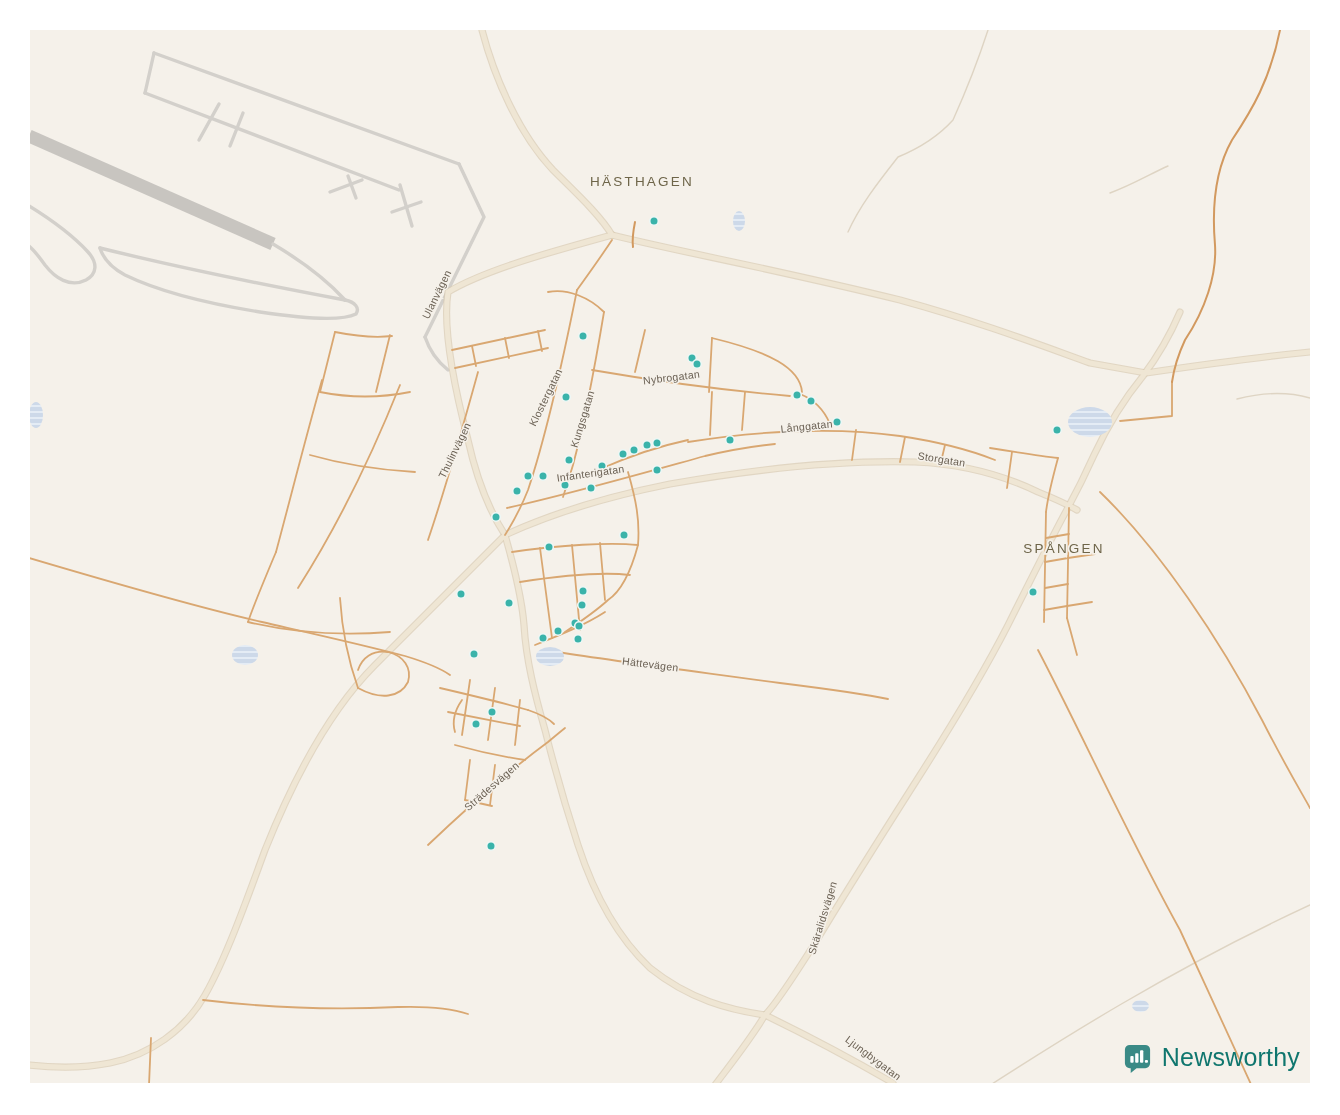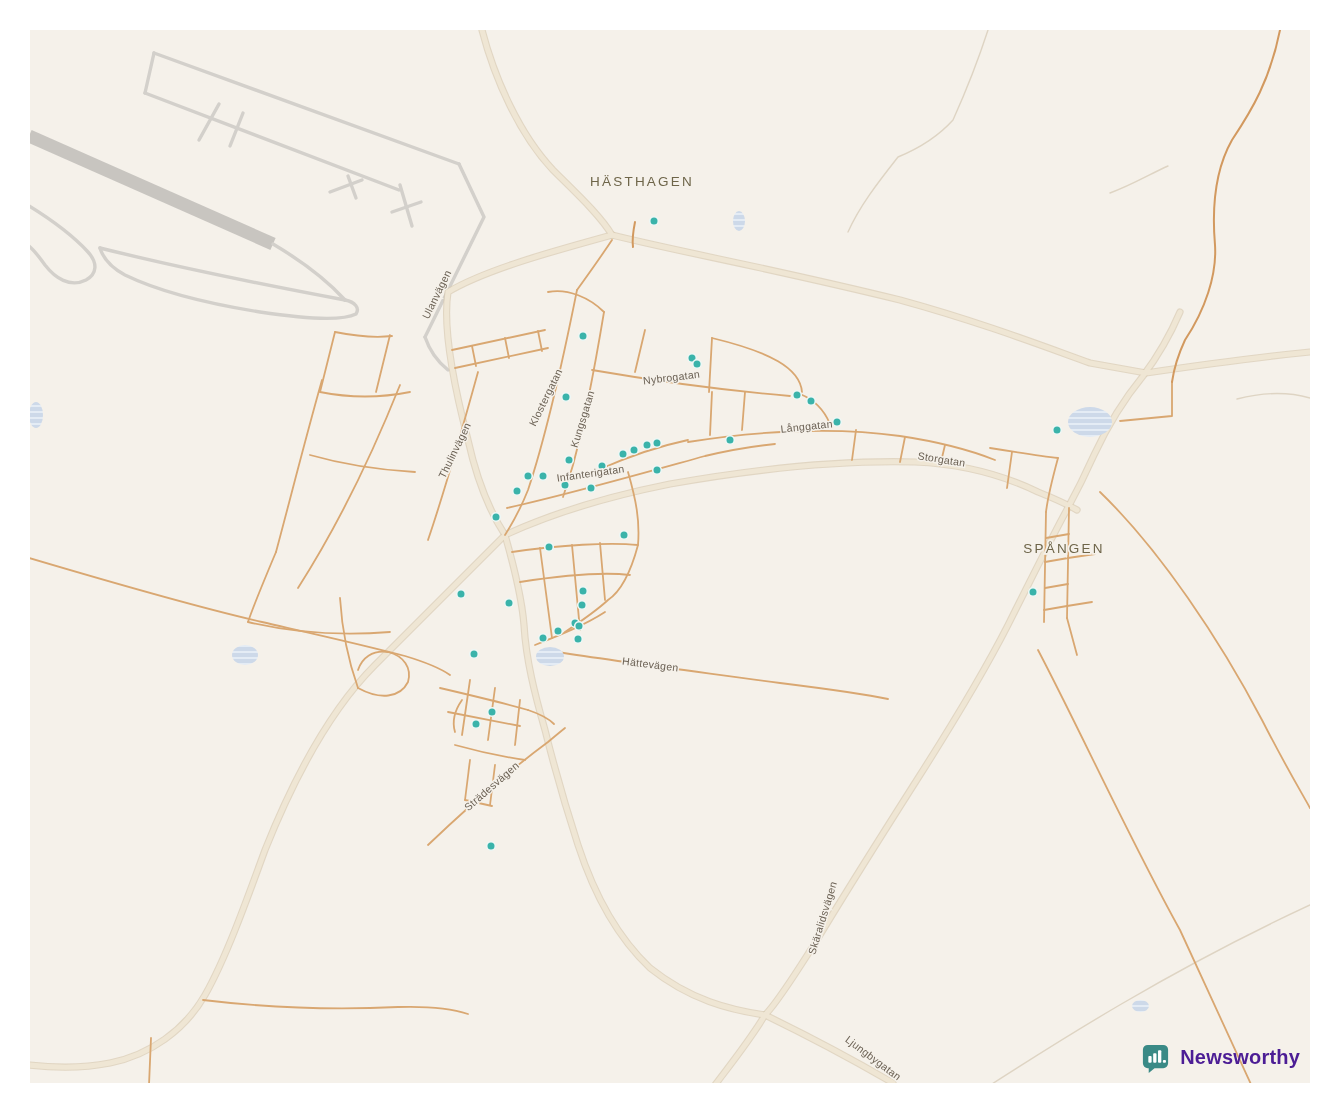--- a/index.html
+++ b/index.html
@@ -17,21 +17,21 @@
   .roadfill{fill:none;stroke:#efe6d4;stroke-width:5;stroke-linecap:round;stroke-linejoin:round;}
   .minor  path{fill:none;stroke:#d9a771;stroke-width:1.8;stroke-linecap:round;stroke-linejoin:round;}
   .accent path{fill:none;stroke:#d2995f;stroke-width:2;stroke-linecap:round;}
 
   .street-label{font-family:"Liberation Sans",sans-serif;font-size:10.5px;fill:#6b6154;
     paint-order:stroke;stroke:#f5f1ea;stroke-width:3px;letter-spacing:.3px;}
   .place-label{font-family:"Liberation Sans",sans-serif;font-size:13.5px;fill:#6e6549;
     paint-order:stroke;stroke:#f5f1ea;stroke-width:3.5px;letter-spacing:2.2px;}
 
   .logo{position:absolute;right:10px;bottom:10px;display:flex;align-items:center;gap:9px;cursor:pointer;}
-  .logo-text{font-size:20px;font-weight:bold;color:#4c1d95;letter-spacing:.2px;}
+  .logo-text{font-size:25px;font-weight:normal;color:#0f766e;letter-spacing:.2px;}
 </style>
 </head>
 <body>
 
 <div class="page">
   <div class="map-frame">
     <svg class="map" viewBox="0 0 1280 1053" xmlns="http://www.w3.org/2000/svg">
       <defs>
         <pattern id="waterstripes" width="6" height="6" patternUnits="userSpaceOnUse">
           <rect width="6" height="6" fill="#cdd9e9"></rect>

